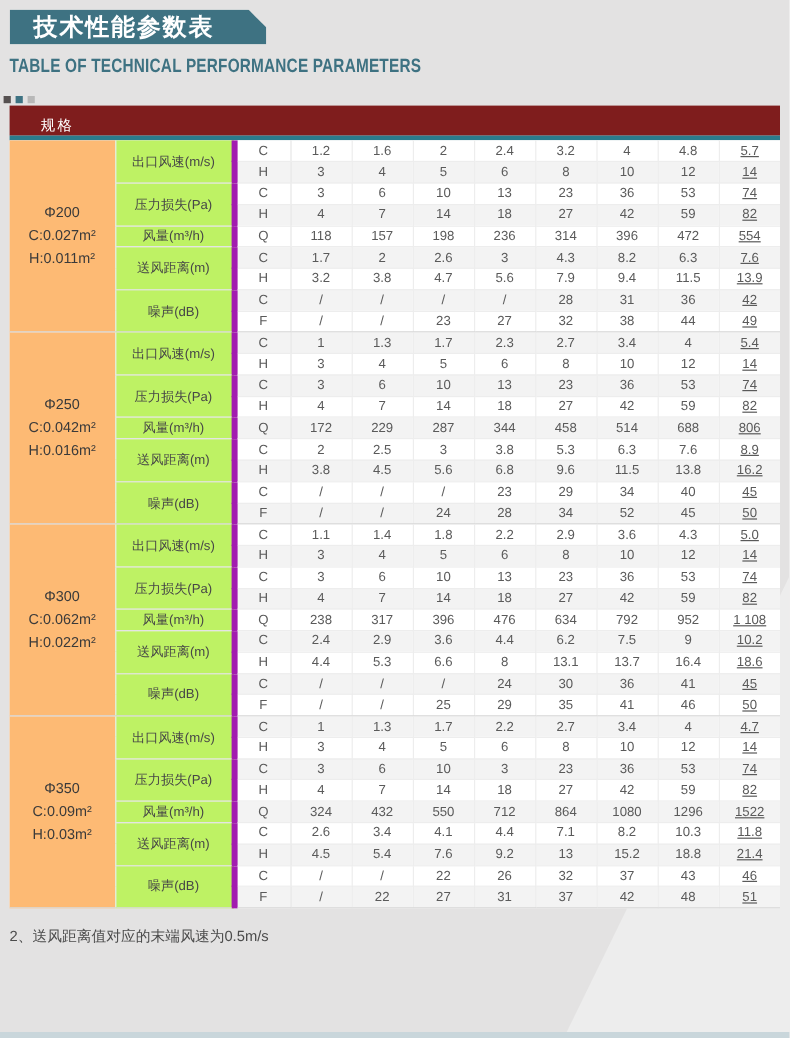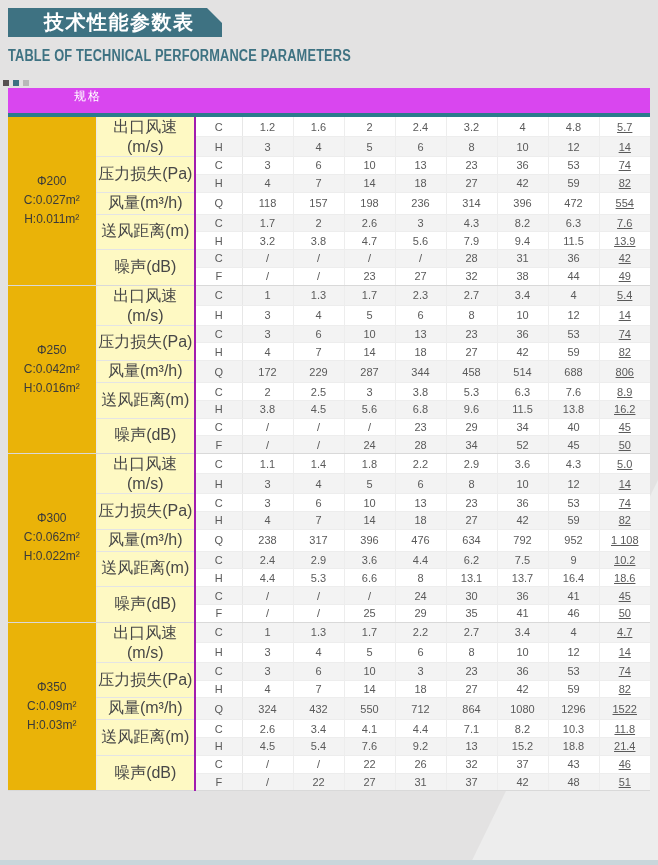--- a/index.html
+++ b/index.html
@@ -20,59 +20,59 @@
     background:#c9d6db;
   }
   .banner {
     position:absolute; left:8px; top:8px; width:214px; height:29px;
     background:#3e7282;
     clip-path:polygon(0 0, 199px 0, 214px 15px, 214px 100%, 0 100%);
     display:flex; align-items:center;
   }
   .banner h1 {
     color:#ffffff; font-size:20px; font-weight:bold;
-    padding-left:36px; letter-spacing:1.5px; white-space:nowrap;
+    padding-left:20px; letter-spacing:1.5px; white-space:nowrap;
   }
   .subtitle {
     position:absolute; left:8px; top:47px;
     font-size:16px; font-weight:bold; color:#3e7282;
     transform:scaleX(0.8); transform-origin:0 50%;
     white-space:nowrap; letter-spacing:0.2px;
   }
   .dots { position:absolute; left:3px; top:80px; display:flex; gap:4px; }
   .dots span { width:6px; height:6px; display:block; }
   .dot-1 { background:#565151; }
   .dot-2 { background:#3e7282; }
   .dot-3 { background:#b8b8b8; }
   .spec-bar {
     position:absolute; left:8px; top:88px; width:642px; height:25px;
-    background:#d946ef; display:flex; align-items:flex-start;padding-left:40px;
+    background:#7f1d1d; display:flex; align-items:flex-end;
   }
   .spec-bar span { color:#ffffff; font-size:12px; padding-left:26px; letter-spacing:2px; }
   .teal-line {
     position:absolute; left:8px; top:113px; width:642px; height:4px;
     background:#2b7b8c;
   }
   table {
     position:absolute; left:8px; top:117px; width:642px;
     border-collapse:collapse; table-layout:fixed;
     background:#ffffff;
   }
   tr { height:17.78px; }
   td {
     padding:0; text-align:center; vertical-align:middle;
     font-size:11px; color:#5a5a5a;
   }
   td.spec {
-    background:#eab308; font-size:12px; color:#3a3a3a;
+    background:#fdba74; font-size:12px; color:#3a3a3a;
     line-height:19px; border-bottom:1px solid #d9d9d9;
   }
   td.pname {
-    background:#fef9c3; font-size:16px; color:#474747;
-    border-left:1px solid #eaeaea; border-right:2px solid #a21caf;
+    background:#bef264; font-size:11px; color:#474747;
+    border-left:1px solid #eaeaea; border-right:5px solid #a21caf;
     border-bottom:1px solid #e4e4e4;
   }
   td.pname.pend { border-bottom:1px solid #d9d9d9; }
   td.lab { border-right:1px solid #e7e7e7; border-bottom:1px solid #ededed; background:#ffffff; }
   td.val { border-right:1px solid #ededed; border-bottom:1px solid #ededed; background:#ffffff; }
   td.val:last-child { border-right:none;text-decoration:underline; }
   tr.stripe td.lab, tr.stripe td.val { background:#f3f3f3; }
   tr.sec-end td.lab, tr.sec-end td.val { border-bottom:1px solid #d9d9d9; }
   .notes {
     position:absolute; left:8px; top:770px; width:646px;
@@ -544,13 +544,14 @@
         <td class="val">31</td>
         <td class="val">37</td>
         <td class="val">42</td>
         <td class="val">48</td>
         <td class="val">51</td>
       </tr>
     </tbody>
 </table>
 
 <div class="notes">
+  <div>2、送风距离值对应的末端风速为0.5m/s</div>
 </div>
 
 </body></html>

